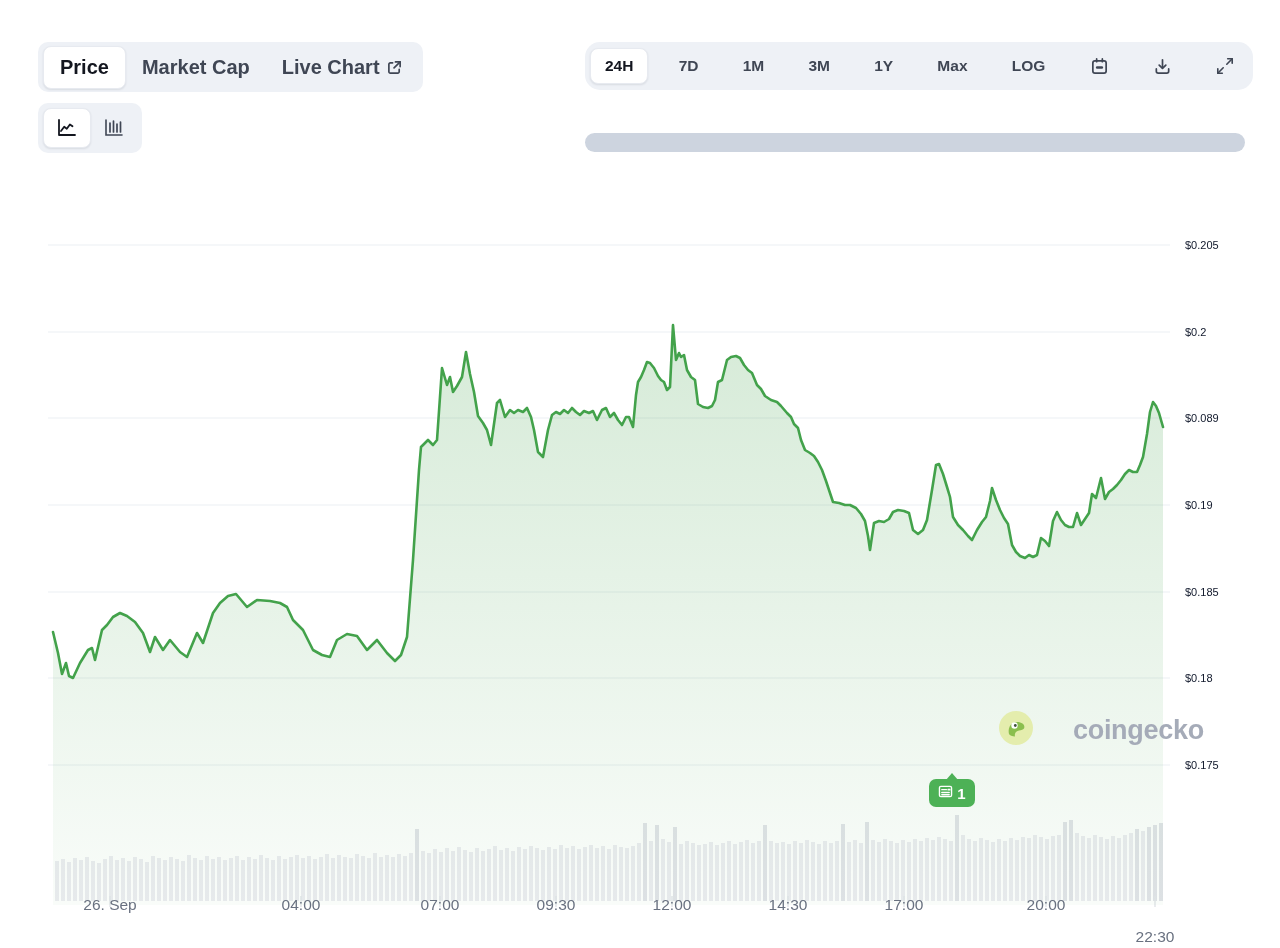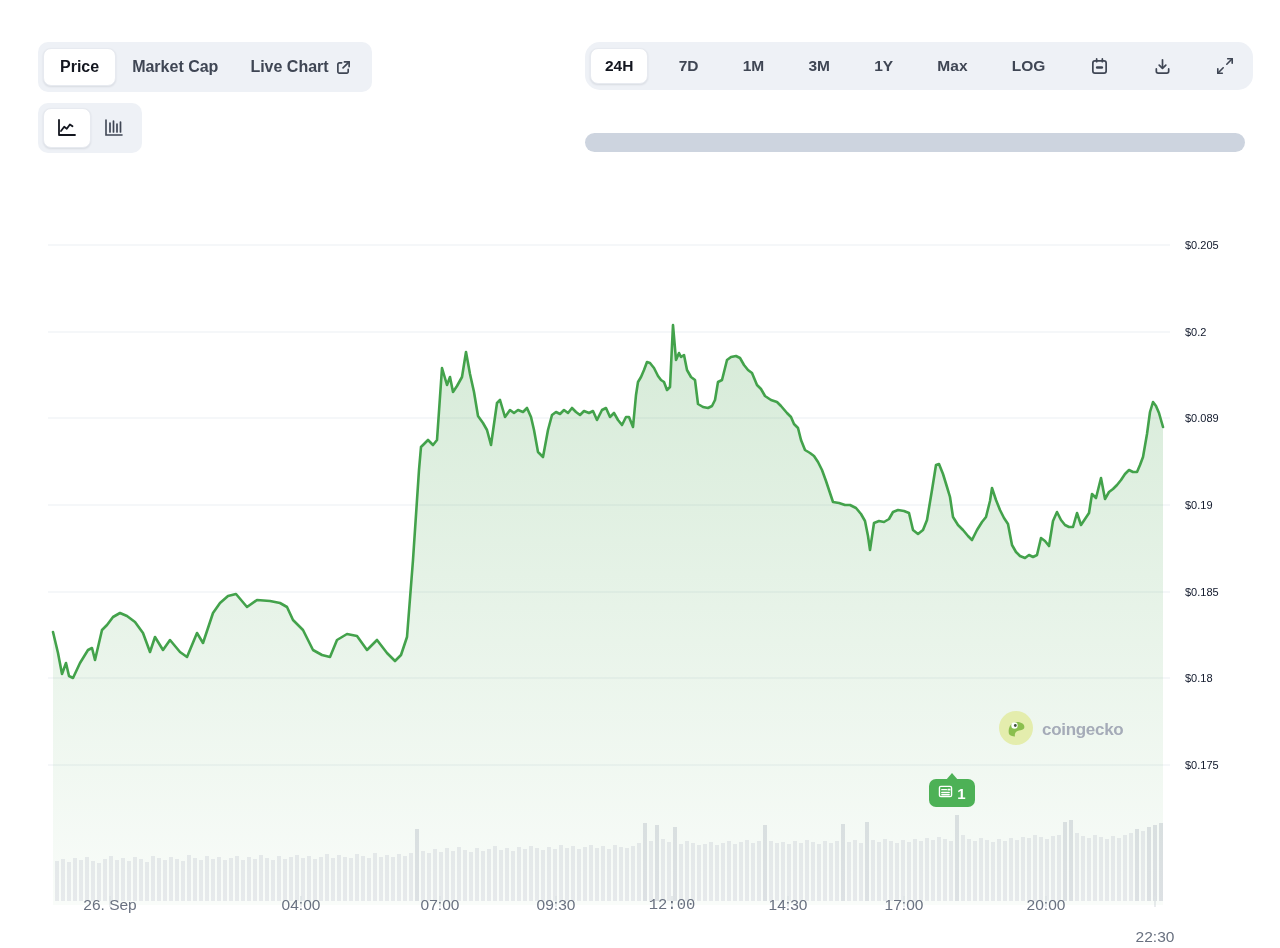--- a/index.html
+++ b/index.html
@@ -1,36 +1,36 @@
 <!DOCTYPE html>
 <html><head>
 <meta charset="utf-8">
 <style>
   html,body{margin:0;padding:0;background:#fff;}
   .stage{position:relative;width:1280px;height:948px;background:#fff;overflow:hidden;
          font-family:"Liberation Sans","DejaVu Sans",sans-serif;-webkit-font-smoothing:antialiased;}
   
   .seg{position:absolute;display:flex;align-items:center;background:#eef1f6;border-radius:10px;padding:5px;box-sizing:border-box;}
   .seg-item{display:flex;align-items:center;gap:7px;border:none;background:transparent;color:#3f4654;
-            font-family:inherit;font-size:16px;font-weight:600;padding:9px 16px;border-radius:8px;cursor:pointer;white-space:nowrap;}
+            font-family:inherit;font-size:20px;font-weight:600;padding:9px 16px;border-radius:8px;cursor:pointer;white-space:nowrap;}
   .seg-item.active{background:#fff;color:#13161f;font-weight:700;border:1px solid #e7eaf0;
                    box-shadow:0 1px 2px rgba(20,30,50,.10);}
   .seg-item svg{display:block;}
   .icon-btn{padding:9px 12px;}
   #view-tabs{left:38px;top:42px;height:50px;}
   #type-toggle{left:38px;top:103px;height:50px;}
   #range-tabs{left:585px;top:42px;height:48px;width:668px;justify-content:space-between;border-radius:15px;}
   #range-tabs .seg-item{padding:8px 14px;font-size:15.5px;}
   .brush-bar{position:absolute;left:585px;top:133px;width:660px;height:19px;border-radius:9.5px;background:#cdd4df;cursor:pointer;}
   
   .y-label{position:absolute;left:1185px;color:#0f172a;font-size:11px;line-height:18px;}
   .x-label{position:absolute;top:896px;color:#697180;font-size:15.5px;transform:translateX(-50%);white-space:nowrap;}
   
   .watermark{position:absolute;left:998px;top:710px;display:flex;align-items:center;gap:8px;}
-  .watermark .wm-text{color:#a5abb8;font-size:17px;font-weight:700;letter-spacing:-0.3px;}
+  .watermark .wm-text{color:#a5abb8;font-size:27px;font-weight:700;letter-spacing:-0.3px;margin-left:31px;}
   
   .badge{position:absolute;left:929px;top:779px;width:46px;height:28px;background:#4db156;border-radius:7px;
          display:flex;align-items:center;justify-content:center;gap:4px;cursor:pointer;}
   .badge:before{content:"";position:absolute;top:-6px;left:50%;margin-left:-6px;width:0;height:0;
                 border-left:6px solid transparent;border-right:6px solid transparent;border-bottom:7px solid #4db156;}
   .badge .badge-count{color:#fff;font-size:15px;font-weight:700;}
   #chart-svg{position:absolute;left:0;top:0;}
 </style>
 </head>
 <body>
@@ -357,21 +357,21 @@
       <div class="y-label" style="top: 496px;">$0.19</div>
       <div class="y-label" style="top: 583px;">$0.185</div>
       <div class="y-label" style="top: 669px;">$0.18</div>
       <div class="y-label" style="top: 756px;">$0.175</div>
     </div>
   <div id="x-labels">
       <div class="x-label" style="left: 110px;">26. Sep</div>
       <div class="x-label" style="left: 301px;">04:00</div>
       <div class="x-label" style="left: 440px;">07:00</div>
       <div class="x-label" style="left: 556px;">09:30</div>
-      <div class="x-label" style="left: 672px; font-family: Liberation Mono, monospace;">12:00</div>
+      <div class="x-label" style="left: 672px;">12:00</div>
       <div class="x-label" style="left: 788px;">14:30</div>
       <div class="x-label" style="left: 904px;">17:00</div>
       <div class="x-label" style="left: 1046px;">20:00</div>
       <div class="x-label" style="left: 1155px; margin-top: 32px;">22:30</div>
     </div>
 
   <div class="watermark">
     <span>
       <svg width="36" height="36" viewBox="0 0 36 36">
         <circle cx="18" cy="18" r="17" fill="#e4edad"></circle>

